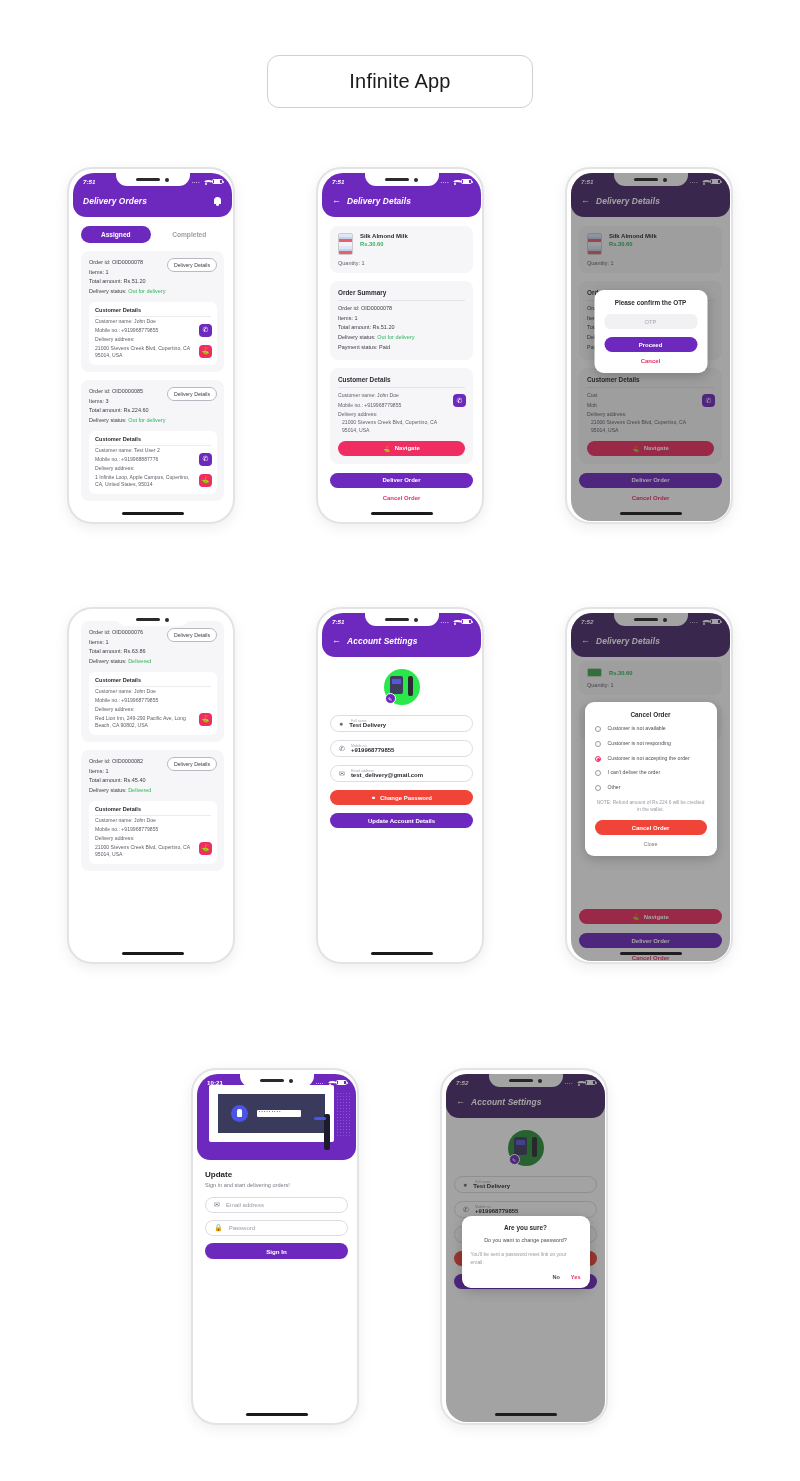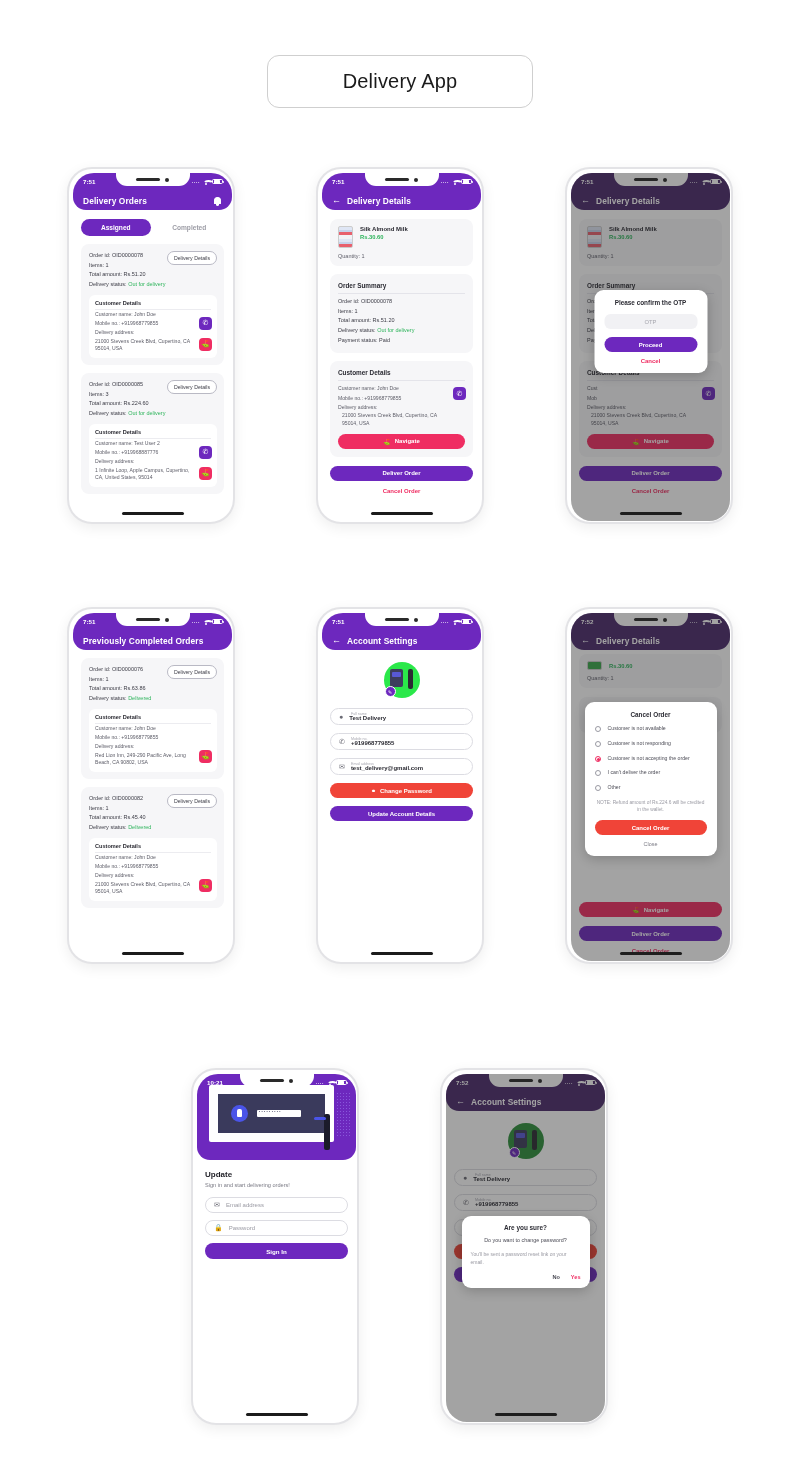--- a/index.html
+++ b/index.html
@@ -69,21 +69,22 @@
     width: 7px; border-radius: 50% 50% 0 0; height: 3px;
   }
   .wifi::after { content:''; position:absolute; left:2.6px; top:4px; width:2px;height:2px;background:#fff;border-radius:50%; }
   .batt { width: 11px; height: 5.5px; border: .9px solid #fff; border-radius: 1.6px; position: relative; }
   .batt::before { content:''; position:absolute; left:.7px; top:.7px; right:1.6px; bottom:.7px; background:#fff; border-radius:.6px;}
   .batt::after { content:''; position:absolute; right:-2px; top:1.6px; width:1.2px;height:2px;background:#fff;border-radius:0 1px 1px 0;}
 
   .appbar {
     background: #6D28BE;
     border-radius: 0 0 13px 13px;
-    position: relative; z-index: 30;
+    padding-bottom: 7px;
+    position: relative; z-index: 30; font-style: italic;
   }
   .appbar.dim { background: #4A2A6B; }
   .appbar-row {
     display: flex; align-items: center; gap: 6px;
     padding: 3px 10px 2px 10px; height: 20px;
   }
   .appbar-title { color: #fff; font-size: 8.4px; font-weight: bold; letter-spacing: .1px;}
   .back-arrow { color:#fff; font-size: 9px; line-height:1; }
   .bell { margin-left:auto; width:9px;height:10px; position:relative; }
   .bell-body {
@@ -205,21 +206,21 @@
   .welcome-sub{font-size:5.6px;color:#7a7a84;margin-bottom:9px;}
   .signin-field{border:.8px solid #dcdce2;border-radius:9px;height:16px;display:flex;align-items:center;gap:6px;padding:0 8px;margin-bottom:7px;}
   .signin-btn{background:#6D28BE;border-radius:10px;height:16px;display:flex;align-items:center;justify-content:center;color:#fff;font-size:6.2px;font-weight:bold;margin-top:3px;}
 
   .dim-layer{position:absolute;inset:0;background:rgba(35,35,35,.42);z-index:45;}
 </style>
 </head>
 <body>
 
 <div class="title-pill">
-  <span>Delivery App</span>
+  <span>Infinite App</span>
 </div>
 
 <div class="phone" style="left:67px;top:167px;">
   <div class="screen">
     <div class="appbar">
       <div class="statusbar">
         <span>7:51</span>
         <span class="sb-right">
           <span class="sb-dots">····</span>
           <span class="wifi"></span>
@@ -410,33 +411,20 @@
       <div class="otp-input">OTP</div>
       <div class="pill-btn deliver" style="margin-top:8px;">Proceed</div>
       <div class="cancel-link" style="margin-top:6px;">Cancel</div>
     </div>
     <div class="homebar"></div>
   </div>
 </div>
 
 <div class="phone" style="left:67px;top:607px;">
   <div class="screen">
-    <div class="appbar">
-      <div class="statusbar">
-        <span>7:51</span>
-        <span class="sb-right">
-            <span class="sb-dots">····</span>
-            <span class="wifi"></span>
-            <span class="batt"></span>
-          </span>
-      </div>
-      <div class="appbar-row">
-        <span class="appbar-title">Previously Completed Orders</span>
-      </div>
-    </div>
     <div class="notch">
         <span class="spk"></span>
         <span class="cam"></span>
       </div>
 
     <div class="body">
       <div style="height:8px"></div>
       <div class="card">
         <div class="det-btn">Delivery Details</div>
         <div class="ord-line"><span>Order id: </span><span>OID0000076</span></div>

